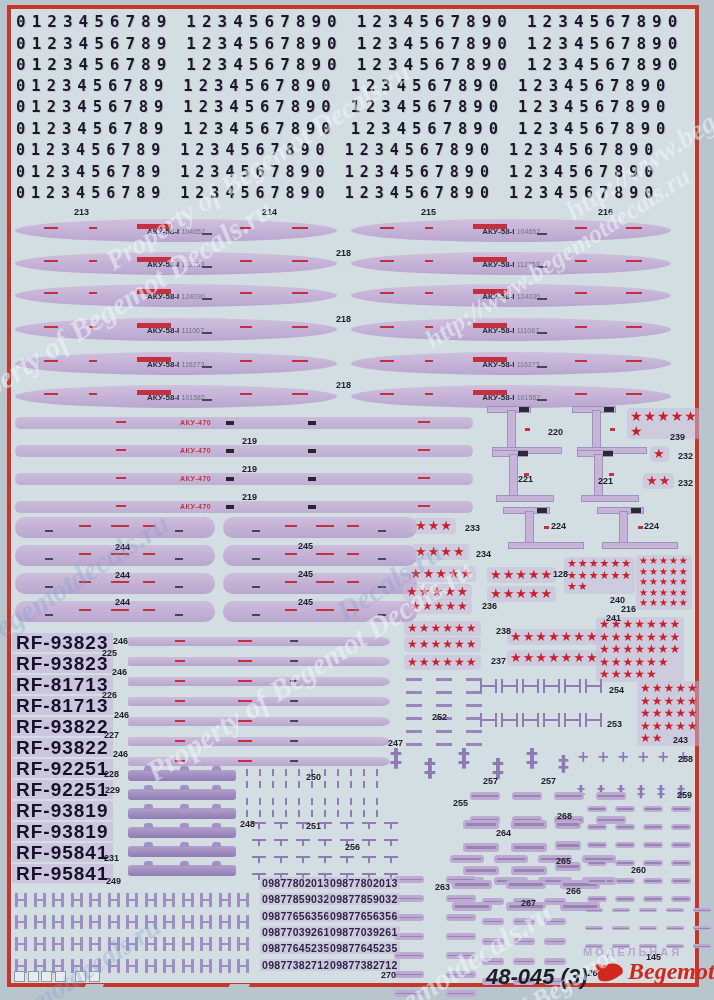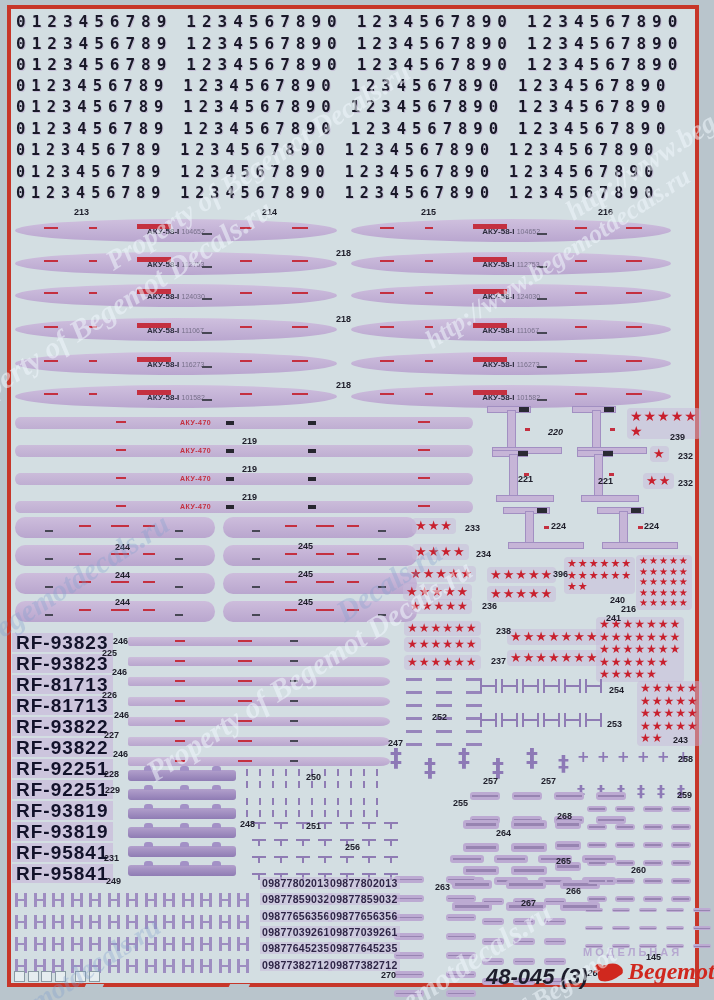--- a/index.html
+++ b/index.html
@@ -873,31 +873,31 @@
     <div class="callout" style="left: 74px; top: 207px;">213</div>
     <div class="callout" style="left: 262px; top: 207px;">214</div>
     <div class="callout" style="left: 421px; top: 207px;">215</div>
     <div class="callout" style="left: 598px; top: 207px;">216</div>
     <div class="callout" style="left: 336px; top: 248px;">218</div>
     <div class="callout" style="left: 336px; top: 314px;">218</div>
     <div class="callout" style="left: 336px; top: 380px;">218</div>
     <div class="callout" style="left: 242px; top: 436px;">219</div>
     <div class="callout" style="left: 242px; top: 464px;">219</div>
     <div class="callout" style="left: 242px; top: 492px;">219</div>
-    <div class="callout" style="left: 548px; top: 427px; font-style: italic;">220</div>
+    <div class="callout" style="left: 548px; top: 427px;">220</div>
     <div class="callout" style="left: 670px; top: 432px;">239</div>
     <div class="callout" style="left: 678px; top: 451px;">232</div>
     <div class="callout" style="left: 518px; top: 474px;">221</div>
     <div class="callout" style="left: 598px; top: 476px;">221</div>
     <div class="callout" style="left: 678px; top: 478px;">232</div>
     <div class="callout" style="left: 465px; top: 523px;">233</div>
     <div class="callout" style="left: 551px; top: 521px;">224</div>
     <div class="callout" style="left: 644px; top: 521px;">224</div>
     <div class="callout" style="left: 476px; top: 549px;">234</div>
-    <div class="callout" style="left: 553px; top: 569px;">396</div>
+    <div class="callout" style="left: 553px; top: 569px;">128</div>
     <div class="callout" style="left: 482px; top: 601px;">236</div>
     <div class="callout" style="left: 610px; top: 595px;">240</div>
     <div class="callout" style="left: 621px; top: 604px;">216</div>
     <div class="callout" style="left: 606px; top: 613px;">241</div>
     <div class="callout" style="left: 496px; top: 626px;">238</div>
     <div class="callout" style="left: 491px; top: 656px;">237</div>
     <div class="callout" style="left: 115px; top: 542px;">244</div>
     <div class="callout" style="left: 115px; top: 570px;">244</div>
     <div class="callout" style="left: 115px; top: 597px;">244</div>
     <div class="callout" style="left: 298px; top: 541px;">245</div>

